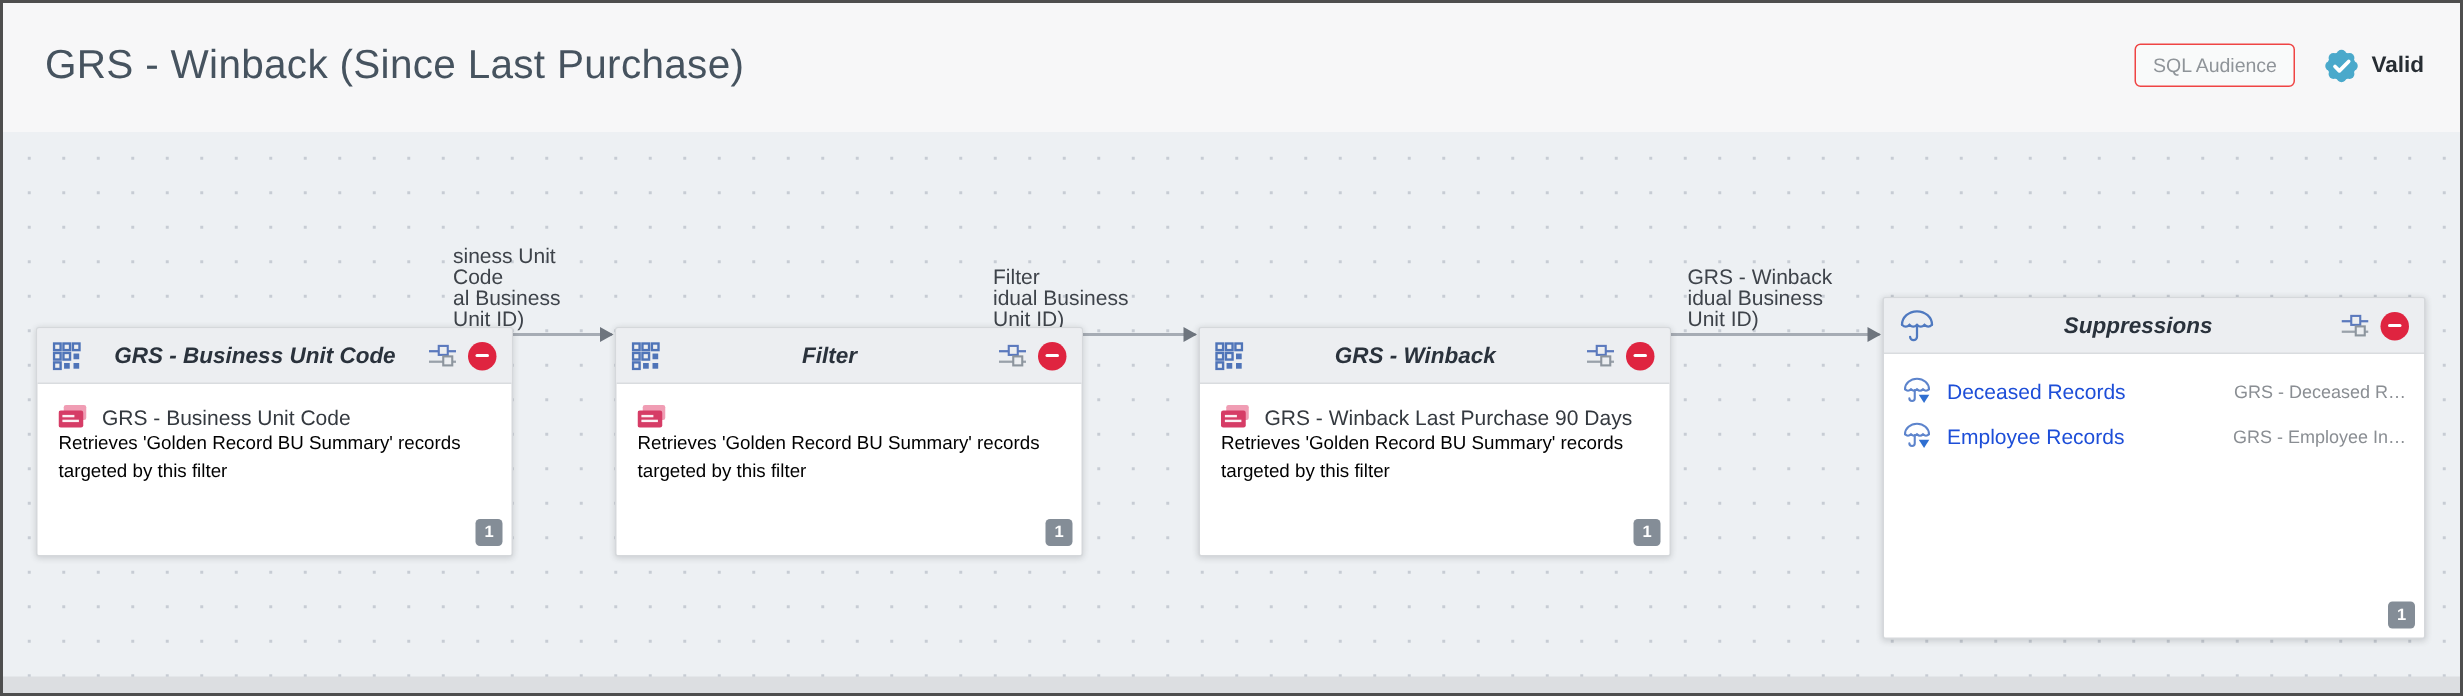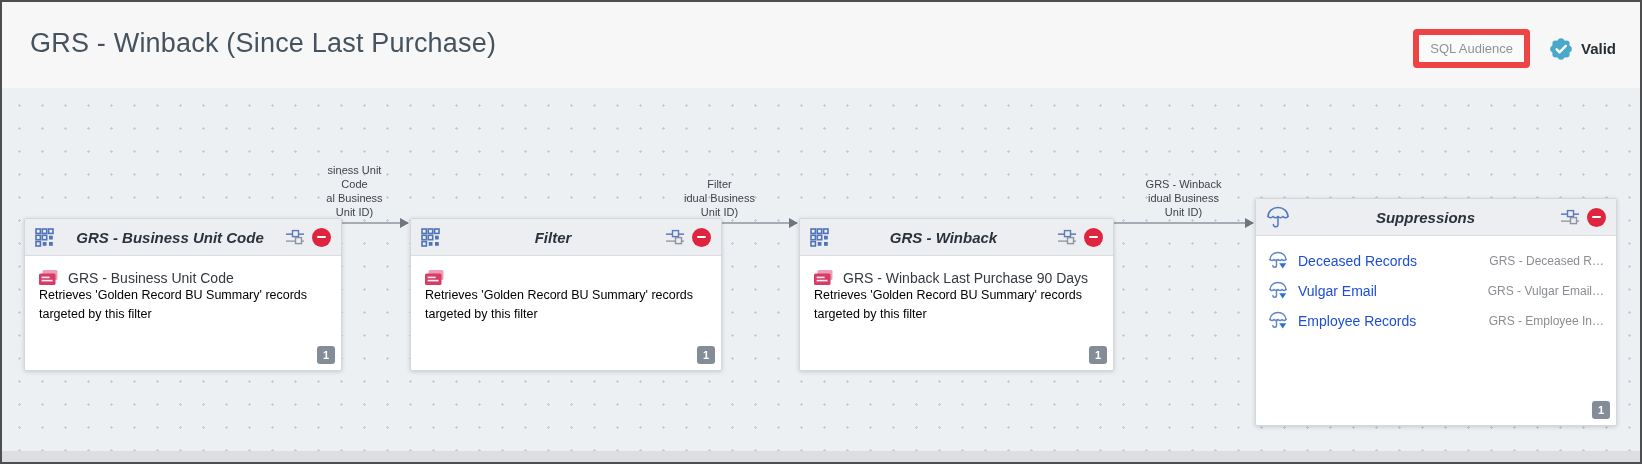--- a/index.html
+++ b/index.html
@@ -5,21 +5,21 @@
   html,body{margin:0;padding:0;background:#e9e9e9;}
   *{box-sizing:border-box;font-family:"Liberation Sans",sans-serif;}
   .frame{
     position:relative;width:1642px;height:464px;background:#f7f8f8;
     border:2px solid #4e4e4e;overflow:hidden;
   }
   
   .topbar{position:absolute;left:0;top:0;width:100%;height:86px;background:#f7f7f8;z-index:5;padding-left:17px;}
   .page-title{position:absolute;left:28px;top:26px;font-size:27px;color:#46535f;letter-spacing:.2px;}
   .topbar-right{position:absolute;right:24px;top:27px;display:flex;align-items:center;gap:18px;}
-  .type-pill{font-size:13px;color:#8f9499;border:6px solid #ef4444;border-radius:4px;
+  .type-pill{font-size:13px;color:#8f9499;border:1px solid #ef4444;border-radius:4px;
     padding:6px 11px;background:#f9fafa;}
   .status{display:flex;align-items:center;gap:7px;}
   .status-label{font-size:15px;font-weight:bold;color:#272d33;}
   
   .canvas{
     position:absolute;left:0;top:86px;width:100%;height:374px;background:#edf0f3;
     background-image:radial-gradient(#c7ccd4 1.1px, transparent 1.3px);
     background-size:23px 23px;background-position:6px 6px;
   }
   .scroll-track{position:absolute;left:0;bottom:0;width:100%;height:11px;background:#dcdee1;z-index:1;}
@@ -52,22 +52,22 @@
   .sup-row{display:flex;align-items:center;height:30px;padding:0 12px;}
   .sup-label{font-size:14px;color:#1d4ed8;margin-left:10px;}
   .sup-value{margin-left:auto;font-size:12px;color:#8a8e93;white-space:nowrap;text-align:right;}
   
   .arrow{position:absolute;height:2px;background:#a6acb4;z-index:2;}
   .arrow::after{
     content:"";position:absolute;right:-1px;top:-4.5px;width:0;height:0;
     border-left:9px solid #6e757e;border-top:5.5px solid transparent;border-bottom:5.5px solid transparent;
   }
   .conn-label{
-    position:absolute;z-index:2;font-size:11px;line-height:14px;color:#3e434a;
-    text-align:center;white-space:pre-line;
+    position:absolute;z-index:2;font-size:14px;line-height:14px;color:#3e434a;
+    text-align:left;white-space:pre-line;
   }
   svg{display:block;}
 </style>
 </head>
 <body>
 
 <div class="frame">
 
   <div class="topbar">
     <div class="page-title">GRS - Winback (Since Last Purchase)</div>
@@ -285,46 +285,32 @@
               <path d="M8.5 9 v5.5 a1.8 1.8 0 0 1 -3.6 0"></path>
             </g>
             <path d="M11.2 12.2 h7 l-3.5 5.4 z" fill="#2f6fd1"></path>
           </svg>
         </span>
         <span class="sup-label">Deceased Records</span>
         <span class="sup-value">GRS - Deceased R…</span>
       </div>
 
 
+
       <div class="sup-row">
         <span>
           <svg width="20" height="20" viewBox="0 0 20 20">
             <g fill="none" stroke="#5d84cc" stroke-width="1.4" stroke-linecap="round">
               <path d="M2 8.5 A8 7 0 0 1 18 8.5"></path>
               <path d="M2 8.5 Q4 10.5 6 8.5 Q8 10.5 10 8.5 Q12 10.5 14 8.5 Q16 10.5 18 8.5"></path>
               <path d="M8.5 9 v5.5 a1.8 1.8 0 0 1 -3.6 0"></path>
             </g>
             <path d="M11.2 12.2 h7 l-3.5 5.4 z" fill="#2f6fd1"></path>
           </svg>
         </span>
-        <span class="sup-label">Vulgar Email</span>
-        <span class="sup-value">GRS - Vulgar Email…</span>
-      </div>
-
-      <div class="sup-row">
-        <span>
-          <svg width="20" height="20" viewBox="0 0 20 20">
-            <g fill="none" stroke="#5d84cc" stroke-width="1.4" stroke-linecap="round">
-              <path d="M2 8.5 A8 7 0 0 1 18 8.5"></path>
-              <path d="M2 8.5 Q4 10.5 6 8.5 Q8 10.5 10 8.5 Q12 10.5 14 8.5 Q16 10.5 18 8.5"></path>
-              <path d="M8.5 9 v5.5 a1.8 1.8 0 0 1 -3.6 0"></path>
-            </g>
-            <path d="M11.2 12.2 h7 l-3.5 5.4 z" fill="#2f6fd1"></path>
-          </svg>
-        </span>
         <span class="sup-label">Employee Records</span>
         <span class="sup-value">GRS - Employee In…</span>
       </div>
 
     </div>
     <div class="count-badge">1</div>
   </div>
 
 </div>
 

